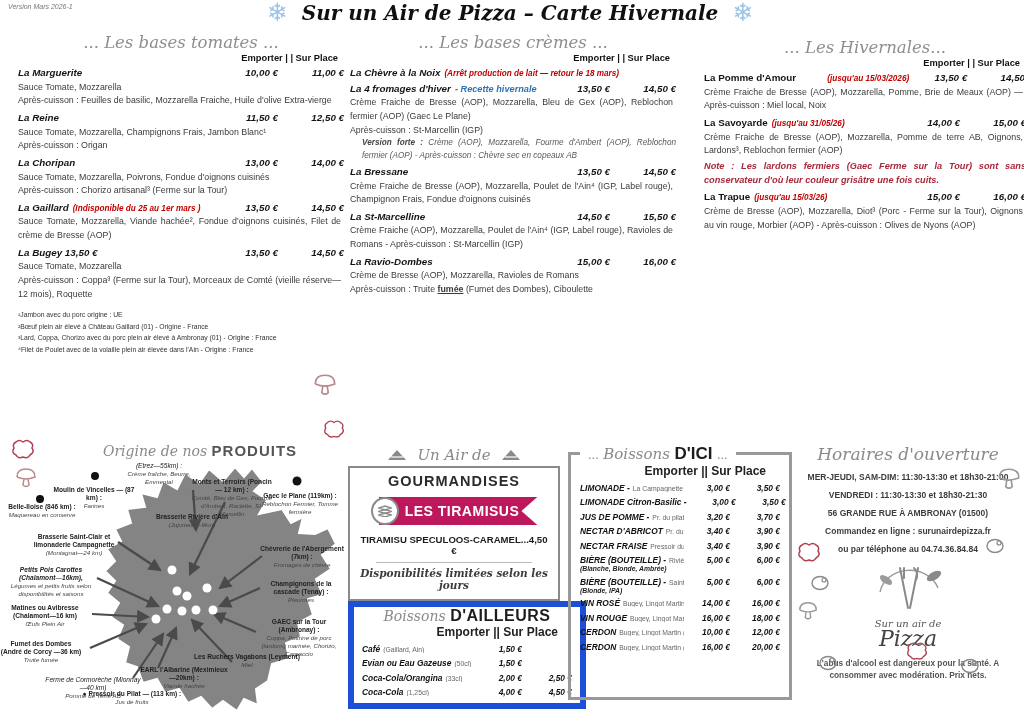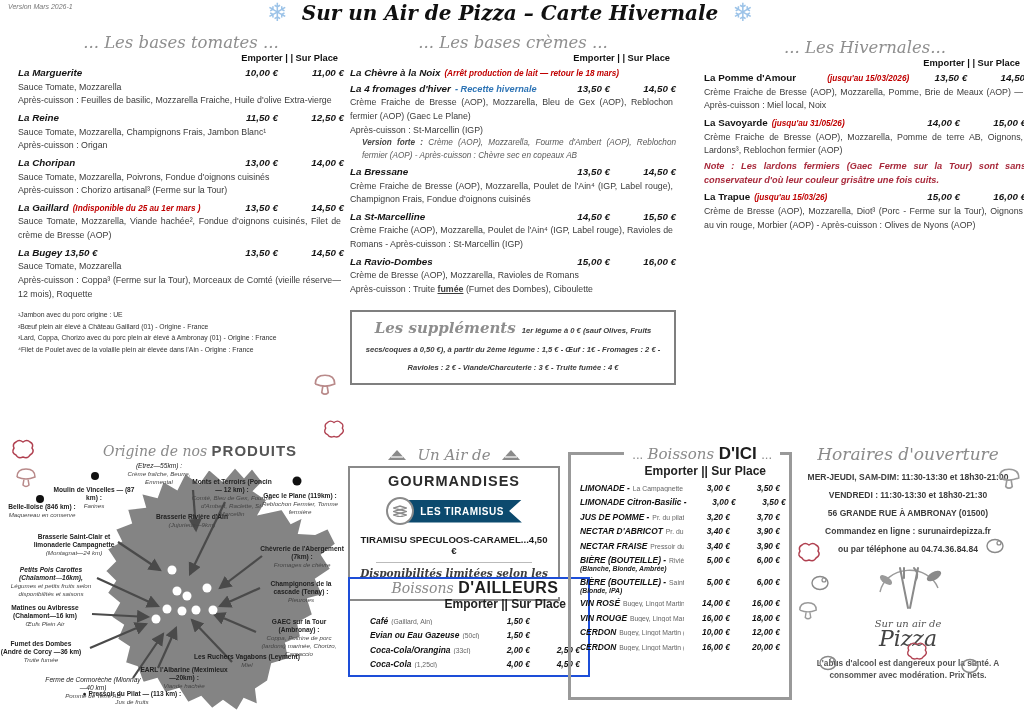--- a/index.html
+++ b/index.html
@@ -60,39 +60,39 @@
   .ml14{left:254px;top:180px;width:90px;}
   .ml15{left:193px;top:215px;width:108px;color:#1c1c1c;}
   .ml16{left:140px;top:228px;width:88px;}
   
   .gourm{position:absolute;left:348px;top:446px;width:212px;}
   .gourm-script{display:flex;align-items:center;justify-content:center;gap:10px;}
   .gourm-script .script{font-size:15px;color:#8a8a8a;}
   .gourm-box{border:2px solid #8a8a8a;margin-top:2px;padding:4px 8px 8px 8px;text-align:center;position:relative;}
   .gourm-title{font-weight:bold;font-size:14.5px;letter-spacing:1px;color:#2b2b2b;background:#fff;display:inline-block;padding:0 8px;margin-top:-13px;}
   .ribbon-wrap{display:flex;align-items:center;justify-content:center;margin:7px 0 9px 0;position:relative;}
-  .ribbon{background:#0c4a6e;color:#fff;font-weight:bold;font-size:10px;letter-spacing:.5px;padding:6px 18px 6px 26px;clip-path:polygon(0 0,100% 0,90% 50%,100% 100%,0 100%);}
+  .ribbon{background:#be185d;color:#fff;font-weight:bold;font-size:14px;letter-spacing:.5px;padding:6px 18px 6px 26px;clip-path:polygon(0 0,100% 0,90% 50%,100% 100%,0 100%);}
   .rib-circle{width:24px;height:24px;border-radius:50%;background:#fff;border:2px solid #8a8a8a;margin-right:-20px;z-index:2;display:flex;align-items:center;justify-content:center;}
   .gourm-item{font-weight:bold;font-size:9.6px;color:#1d1d1d;margin:4px 0 6px 0;}
   .gourm-hr{border:none;border-top:1px solid #bbb;margin:4px 18px;}
   .gourm-avail{font-size:10.5px;color:#3c3c3c;font-weight:bold;}
   
-  .ail{position:absolute;left:348px;top:577px;width:210px;border:2px solid #1d4ed8;padding:2px 8px 6px 20px;}
+  .ail{position:absolute;left:348px;top:601px;width:210px;border:6px solid #1d4ed8;padding:2px 8px 6px 8px;}
   .ail-head{text-align:center;white-space:nowrap;margin-top:-2px;background:#fff;}
   .ail-head .script{font-size:14px;color:#8a8a8a;}
   .ail-head b{font-size:16px;color:#1d1d1d;letter-spacing:.5px;}
   .drink-phead{text-align:right;font-weight:bold;font-size:12px;color:#222;padding-right:14px;}
   .bi-row{display:flex;align-items:baseline;margin:4.5px 0 0 0;font-size:8.4px;}
   .bi-name{font-weight:bold;font-style:italic;color:#111;white-space:nowrap;}
   .bi-detail{color:#666;font-size:6.8px;padding-left:3px;flex:1;white-space:nowrap;overflow:hidden;}
   .bi-take{width:46px;text-align:right;font-weight:bold;font-style:italic;color:#111;flex-shrink:0;}
   .bi-place{width:50px;text-align:right;font-weight:bold;font-style:italic;color:#111;flex-shrink:0;}
   .bi-sub{font-size:6.8px;font-style:italic;font-weight:bold;color:#222;}
   .ici{position:absolute;left:568px;top:452px;width:224px;height:248px;border:3px solid #999;padding:0 9px 6px 9px;box-sizing:border-box;}
-  .ici-head{text-align:right;white-space:nowrap;margin-top:-11px;}
+  .ici-head{text-align:left;white-space:nowrap;margin-top:-11px;}
   .ici-head span.bgw{background:#fff;padding:0 8px;}
   .ici-head .dots{color:#8a8a8a;font-size:13px;}
   .ici-head .script{font-size:15px;color:#8a8a8a;}
   .ici-head b{font-size:17px;color:#1d1d1d;}
   
   .hor{position:absolute;left:795px;top:444px;width:226px;text-align:center;}
   .hor-head{font-size:17px;color:#8a8a8a;margin-bottom:6px;}
   .hr-line{font-weight:bold;font-size:8.5px;color:#3d3d3d;margin:8px 0;}
   .logo{margin-top:4px;}
   .logo-script{font-size:10px;color:#555;}
@@ -226,23 +226,20 @@
       <span class="pz-badge"></span>
       <span class="pz-take">15,00 €</span>
       <span class="pz-place">16,00 €</span>
     </div>
     <div class="pz-line">Crème de Bresse (AOP),  Mozzarella, Ravioles de Romans</div>
     <div class="pz-line">
       <span>Après-cuisson : Truite </span><span class="u">fumée</span><span> (Fumet des Dombes), Ciboulette</span>
     </div>
   </div>
 
-  <div class="sup-box">
-    <span class="sup-title script">Les suppléments</span><span class="sup-text">1er légume à 0 € (sauf Olives, Fruits secs/coques à 0,50 €), à partir du 2ème légume : 1,5 € - Œuf : 1€ - Fromages : 2 € - Ravioles : 2 € - Viande/Charcuterie : 3 € - Truite fumée : 4 €</span>
-  </div>
 </div>
 
 <div class="col col3">
   <div class="sec-head script">... Les Hivernales...</div>
   <div class="price-head">Emporter | | Sur Place</div>
 
   <div class="pz">
     <div class="pz-head" style="font-style:normal;">
       <span class="pz-name">La Pomme d'Amour</span>
       <span class="pz-badge" style="font-style:italic;margin-left:27px;">(jusqu'au 15/03/2026)</span>

